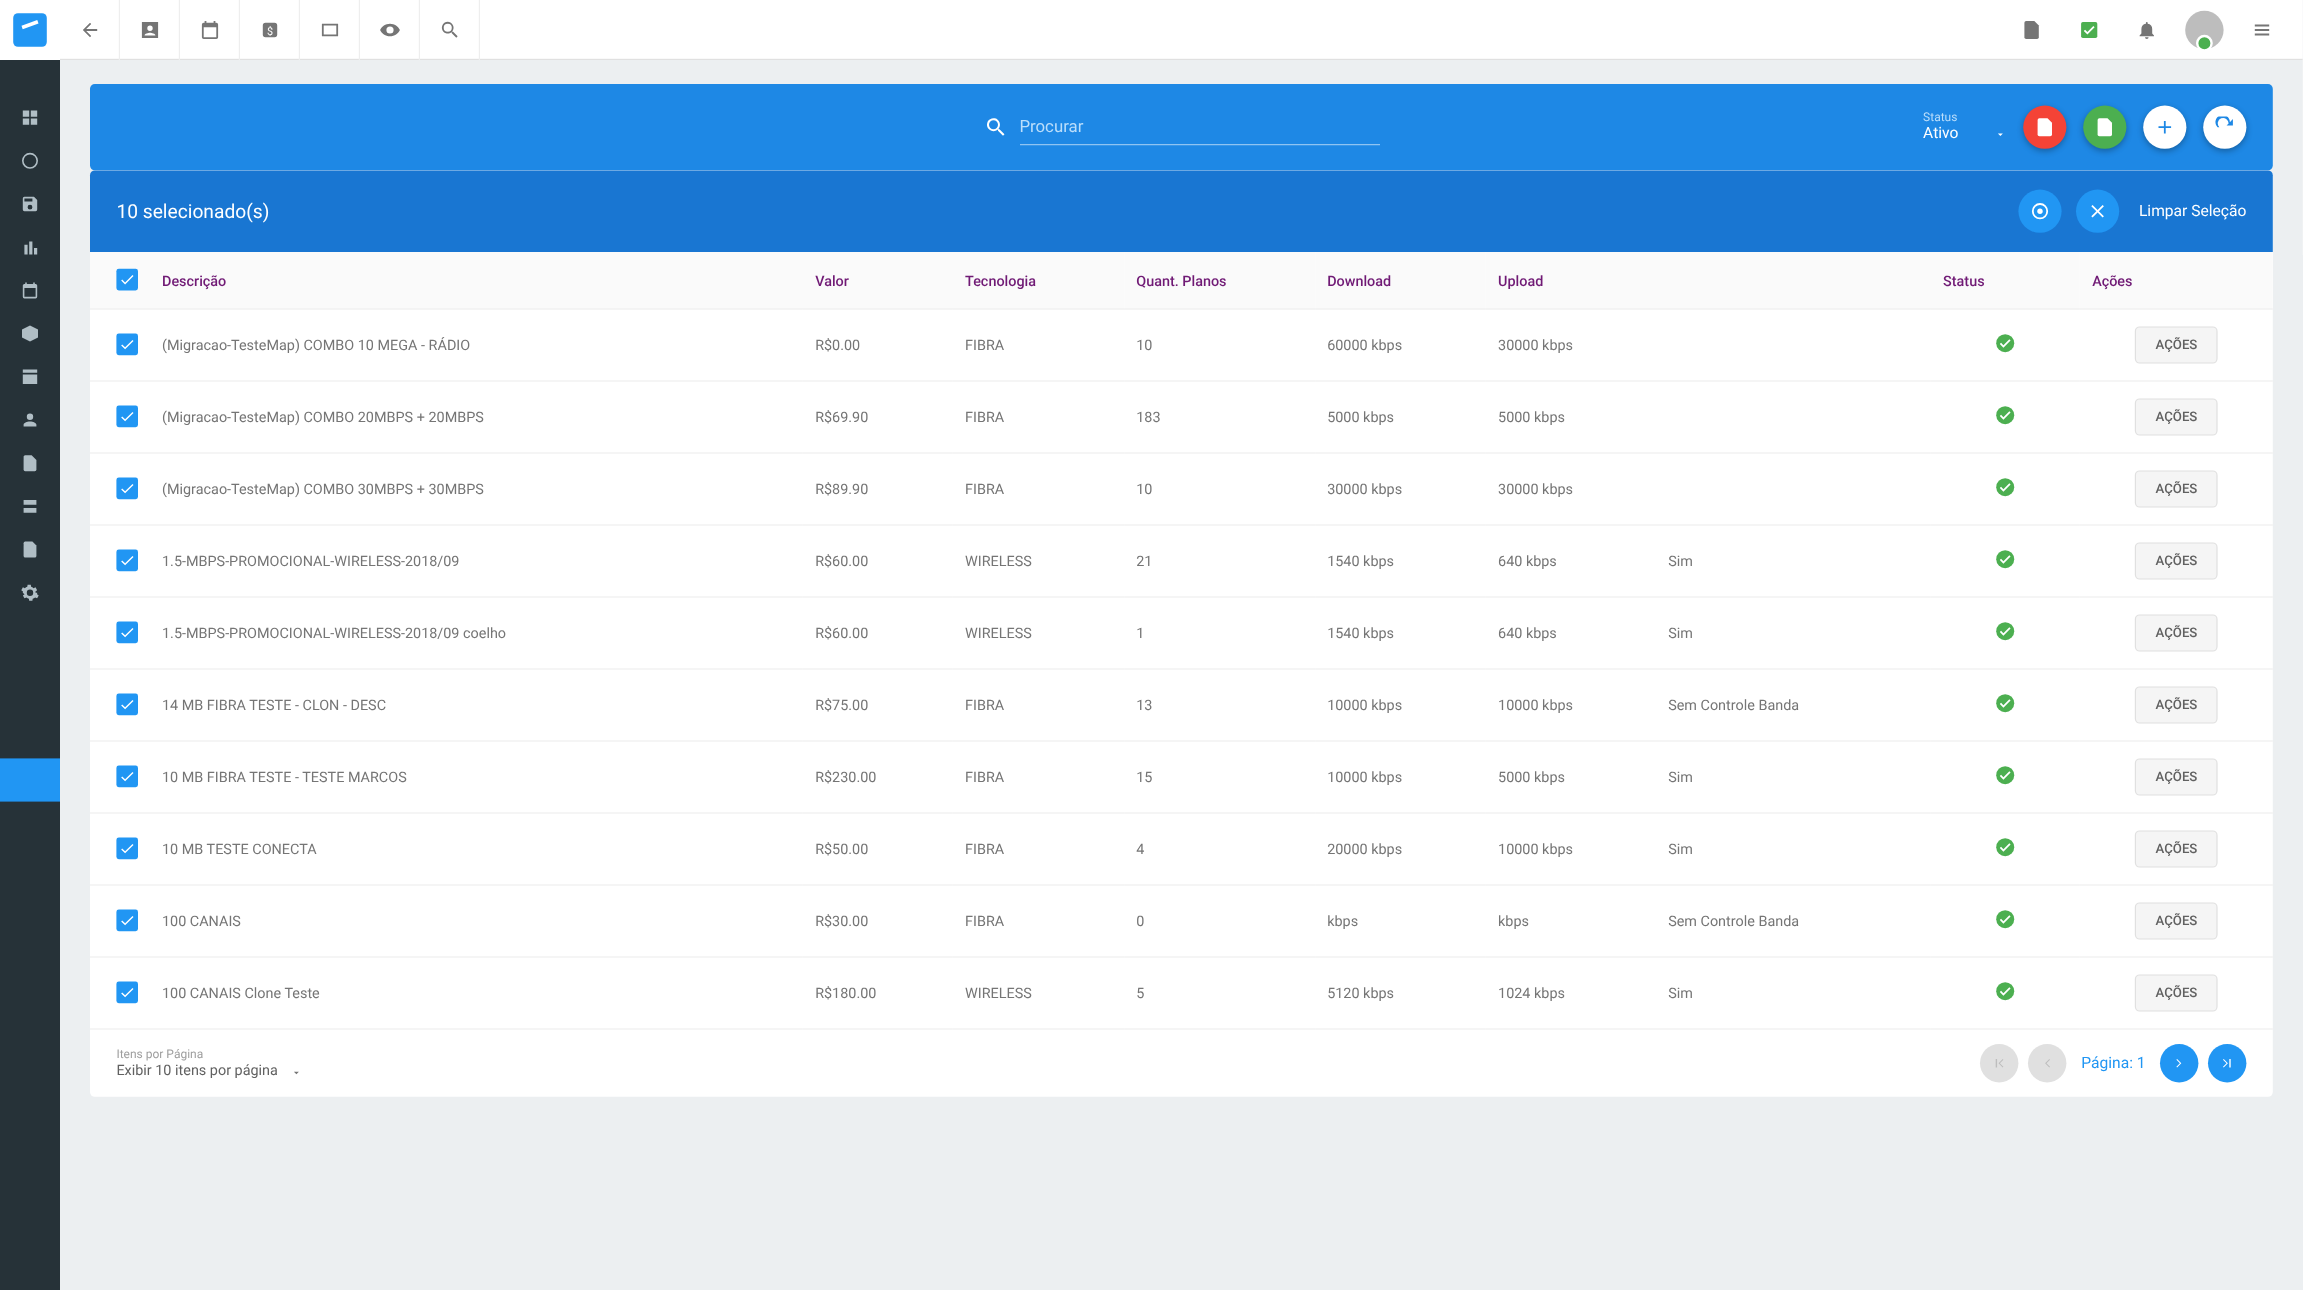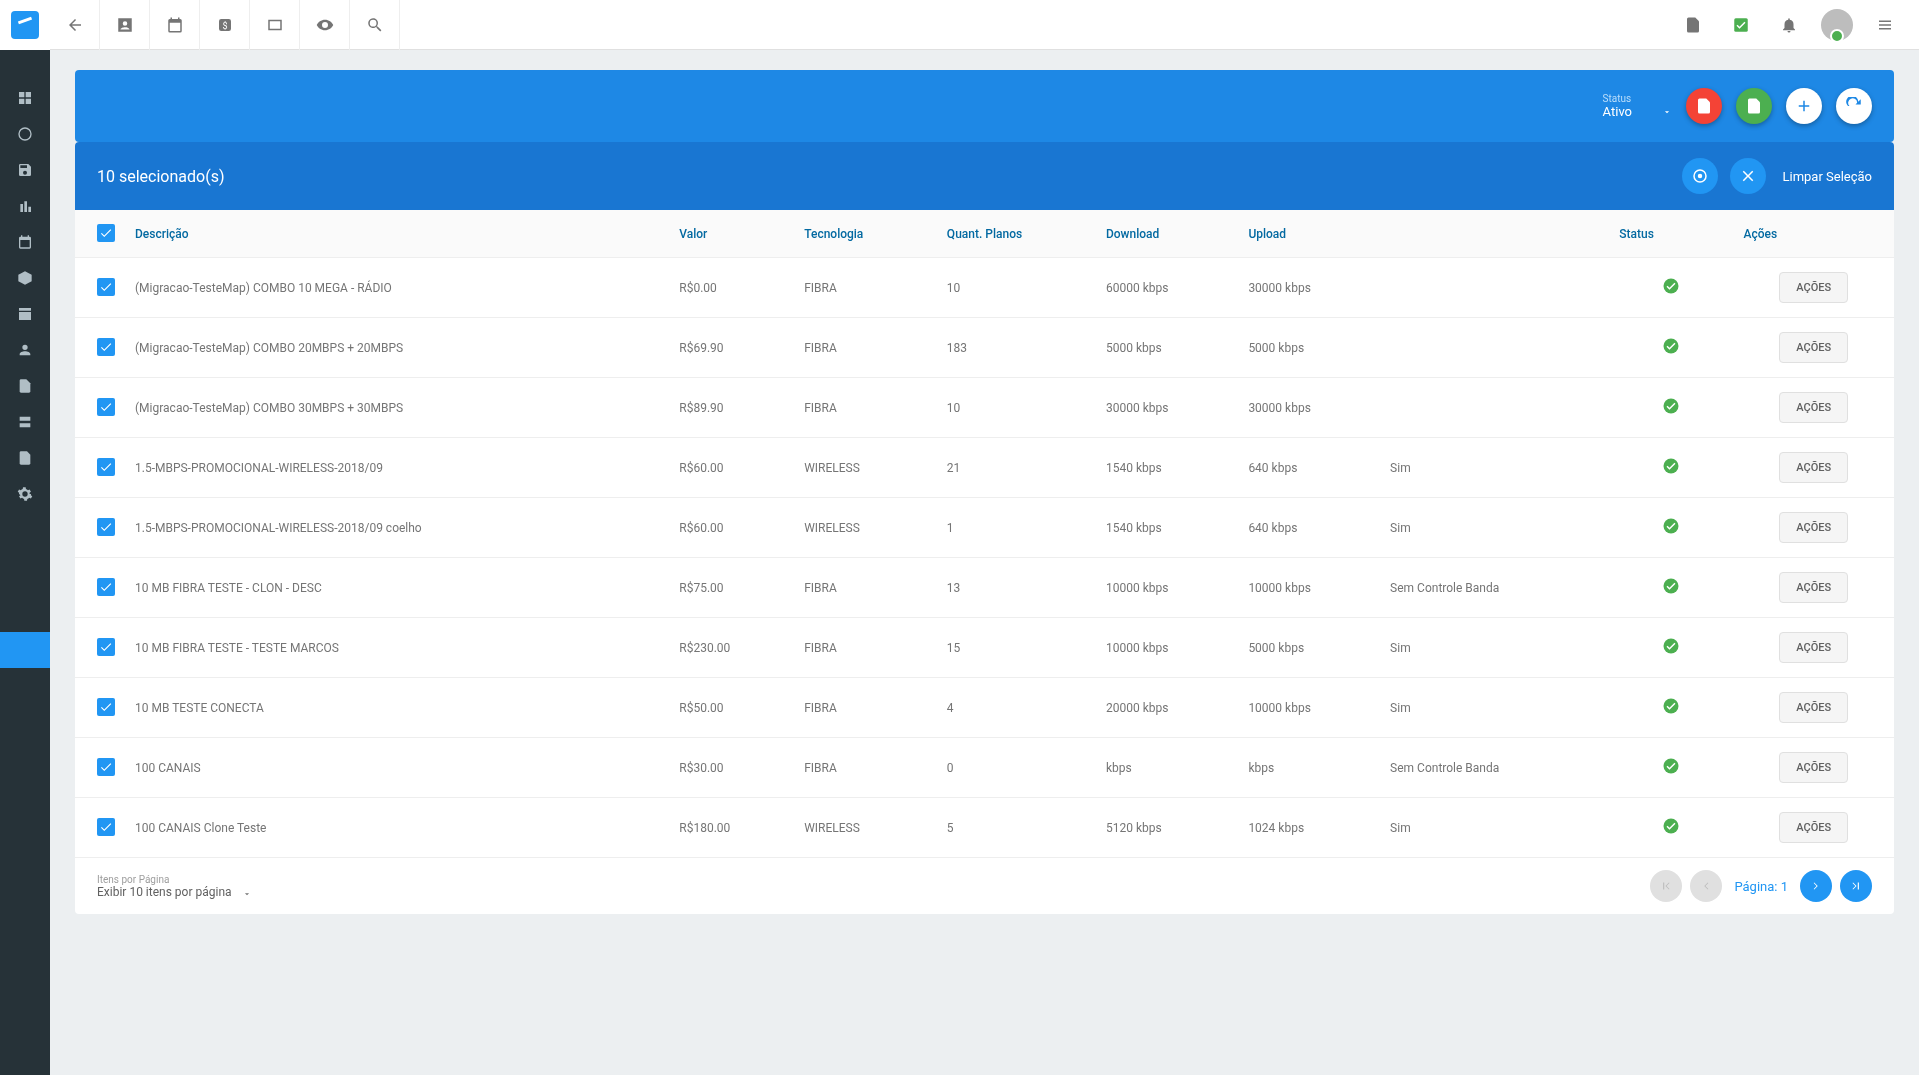--- a/index.html
+++ b/index.html
@@ -44,21 +44,21 @@
 .fab.white svg { fill: #1e88e5; }
 .card { background: #fff; border-radius: 4px; margin-top: 0; position: relative; }
 .selection-bar { background: #1976d2; color: #fff; padding: 16px 22px; display: flex; align-items: center; border-radius: 4px 4px 0 0; text-align: center; }
 .selection-bar .txt { font-size: 16px; }
 .selection-bar .spacer { flex: 1; }
 .sel-btn { width: 36px; height: 36px; border-radius: 50%; display: flex; align-items: center; justify-content: center; cursor: pointer; margin-left: 12px; background: #2196F3; }
 .sel-btn svg { width: 18px; height: 18px; fill: #fff; }
 .sel-btn.close { background: #2196F3; }
 .clear-link { margin-left: 16px; font-size: 13px; cursor: pointer; }
 .table { width: 100%; border-collapse: collapse; }
-.table th { text-align: left; font-size: 12px; color: #0369a1; font-weight: 500; padding: 14px 10px; border-bottom: 1px solid #eee; background: #fafafa; }
+.table th { text-align: left; font-size: 12px; color: #701a75; font-weight: 500; padding: 14px 10px; border-bottom: 1px solid #eee; background: #fafafa; }
 .table th:first-child, .table td:first-child { padding-left: 22px; width: 50px; }
 .table td { font-size: 12px; color: #757575; padding: 14px 10px; border-bottom: 1px solid #eee; }
 .chk { width: 18px; height: 18px; background: #2196F3; border-radius: 2px; display: inline-flex; align-items: center; justify-content: center; cursor: pointer; }
 .chk svg { width: 14px; height: 14px; fill: #fff; }
 .status-icon { width: 18px; height: 18px; }
 .status-icon svg { fill: #4CAF50; width: 18px; height: 18px; }
 .action-btn { background: #f5f5f5; border: 1px solid #e0e0e0; color: #616161; font-size: 11px; font-weight: 500; padding: 8px 16px; border-radius: 4px; cursor: pointer; }
 .footer { padding: 12px 22px; display: flex; align-items: center; }
 .items-lbl { font-size: 10px; color: #9e9e9e; display: block; }
 .items-sel { font-size: 12px; color: #616161; display: flex; align-items: flex-end; gap: 10px; cursor: pointer; }
@@ -216,20 +216,26 @@
         <div class="top-icon">
             <svg viewBox="0 0 24 24">
               <path d="M4 6h16v2H4zm0 5h16v2H4zm0 5h16v2H4z"></path>
             </svg>
           </div>
       </div>
     </div>
 
     <div class="content">
       <div class="header-card">
+        <div class="header-search">
+          <svg viewBox="0 0 24 24">
+              <path d="M15.5 14h-.8l-.3-.3a6.5 6.5 0 10-.7.7l.3.3v.8l5 5 1.5-1.5-5-5zm-6 0a4.5 4.5 0 110-9 4.5 4.5 0 010 9z"></path>
+            </svg>
+          <input placeholder="Procurar" style="">
+        </div>
         <div class="header-right">
           <div class="status-sel">
             <span class="lbl">Status</span>
             <span class="val">
                 <span>Ativo</span>
                 <svg width="10" height="10" viewBox="0 0 24 24" fill="#fff">
                   <path d="M7 10l5 5 5-5z"></path>
                 </svg>
               </span>
           </div>
@@ -388,21 +394,21 @@
                       <path fill="#fff" d="M10 17l-4-4 1.4-1.4L10 14.2l6.6-6.6L18 9z"></path>
                     </svg></span></td>
     <td style="text-align:center"><button class="action-btn">AÇÕES</button></td>
               </tr>
               <tr>
     <td><div class="chk">
                     <svg viewBox="0 0 24 24">
                       <path d="M9 16.2L4.8 12l-1.4 1.4L9 19 21 7l-1.4-1.4z"></path>
                     </svg>
                   </div></td>
-    <td>10 MB FIBRA TESTE - CLON - DESC</td>
+    <td>14 MB FIBRA TESTE - CLON - DESC</td>
     <td>R$75.00</td>
     <td>FIBRA</td>
     <td>13</td>
     <td>10000 kbps</td>
     <td>10000 kbps</td>
     <td>Sem Controle Banda</td>
     <td style="text-align:center"><span class="status-icon"><svg viewBox="0 0 24 24">
                       <circle cx="12" cy="12" r="10"></circle>
                       <path fill="#fff" d="M10 17l-4-4 1.4-1.4L10 14.2l6.6-6.6L18 9z"></path>
                     </svg></span></td>

